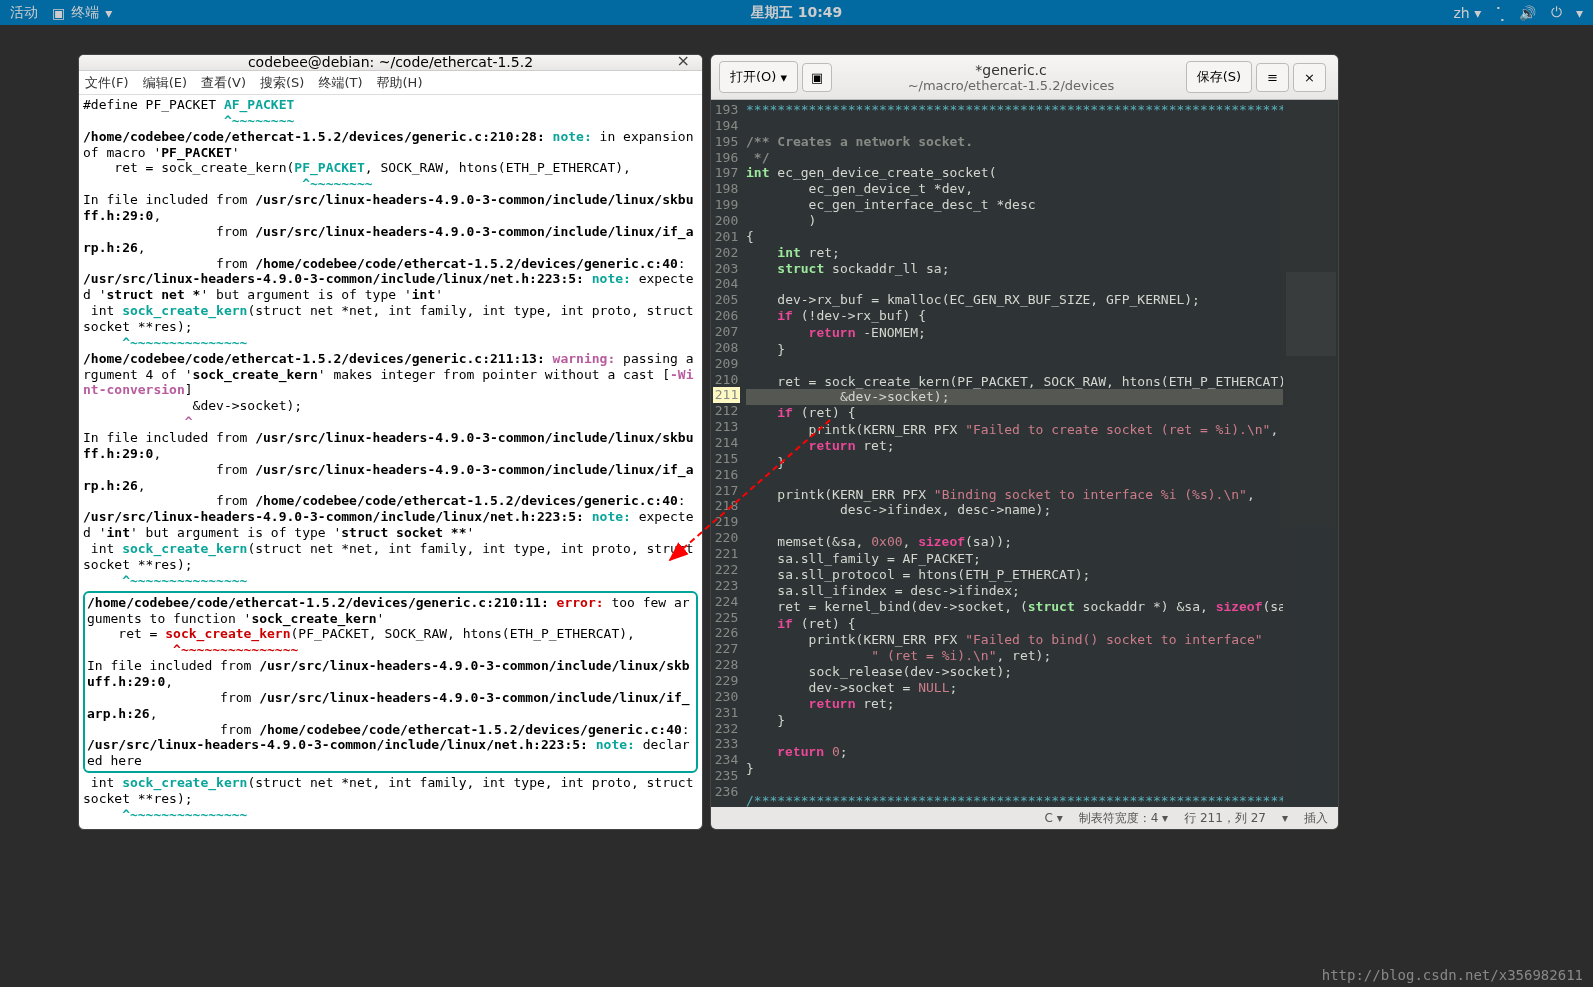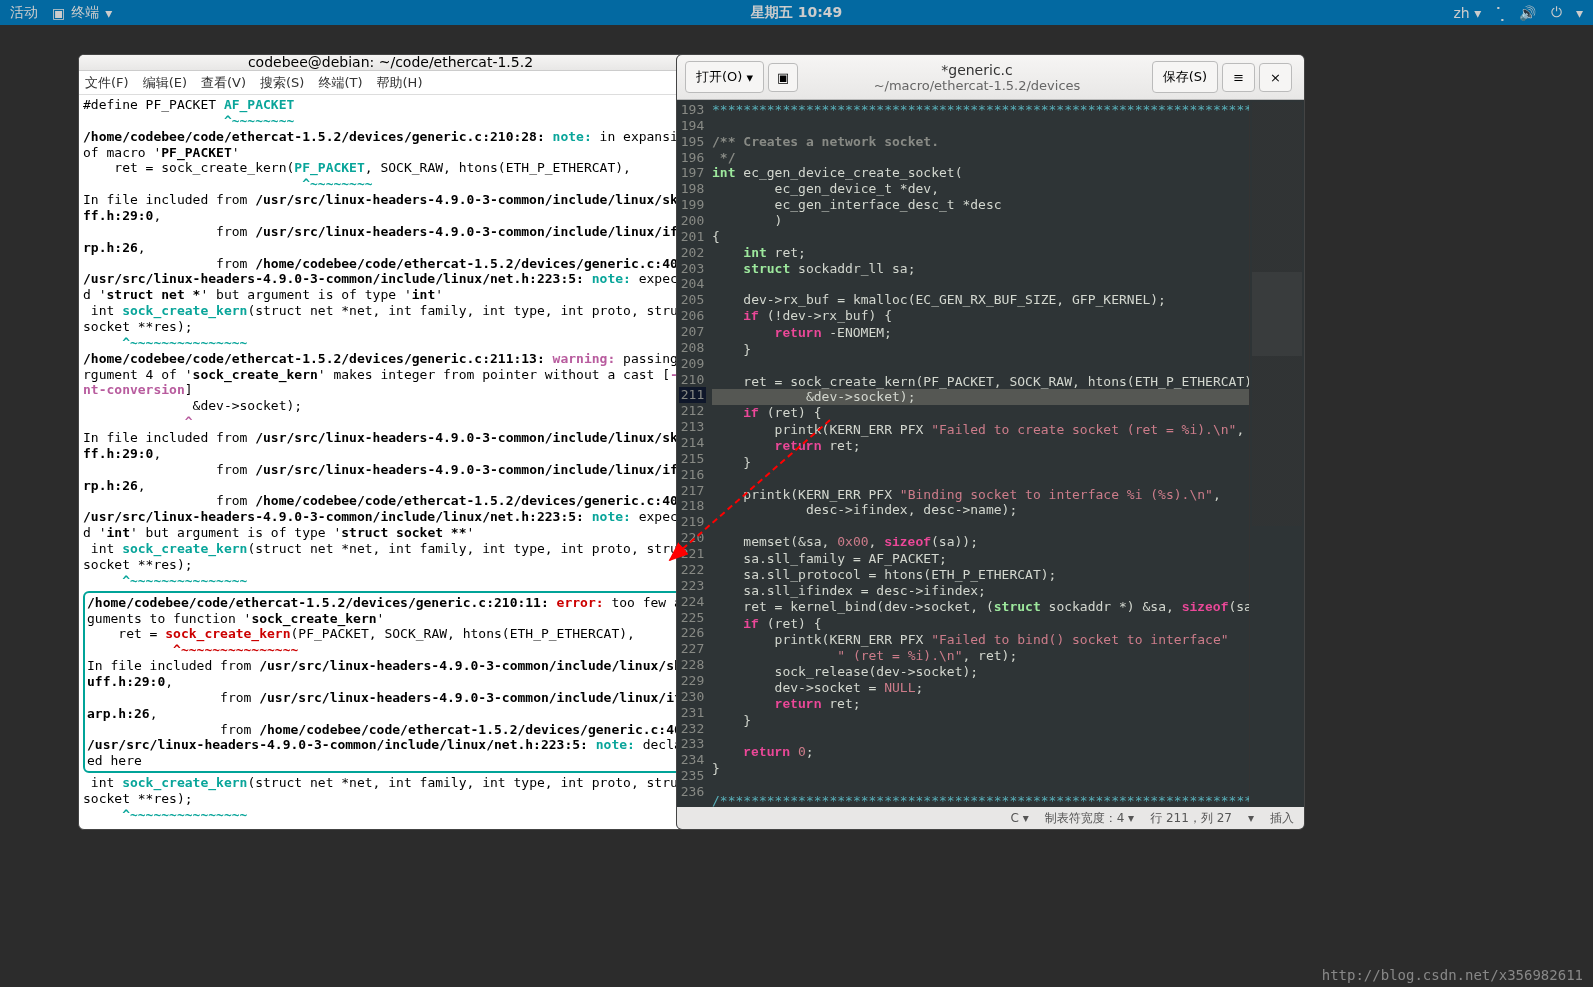--- a/index.html
+++ b/index.html
@@ -16,21 +16,21 @@
 .terminal-titlebar .close { position:absolute; right:12px; font-size:16px; color:#444; }
 .terminal-menubar { height:24px; background:#fff; display:flex; align-items:center; gap:14px; padding:0 6px; font-size:13px; color:#333; border-bottom:1px solid #ddd; }
 .terminal-content { padding:2px 4px; font-family:"DejaVu Sans Mono",monospace; font-size:13px; color:#000; line-height:1.22; white-space:pre-wrap; word-break:break-all; overflow:hidden; }
 .w { font-weight:bold; }
 .note { color:#09a59a; font-weight:bold; }
 .warn { color:#b85c9e; font-weight:bold; }
 .err { color:#cc0000; font-weight:bold; }
 .cyan { color:#09a59a; font-weight:bold; }
 .errbox { border:2px solid #00a398; border-radius:6px; padding:2px 2px; margin:2px 0; }
 
-.editor-window { left:676px; top:29px; width:629px; height:776px; background:#2e3436; }
+.editor-window { left:710px; top:29px; width:629px; height:776px; background:#2e3436; }
 .editor-header { height:45px; background:linear-gradient(#f6f5f4,#e8e7e6); border-bottom:1px solid #bbb; display:flex; align-items:center; padding:0 8px; }
 .ed-btn { border:1px solid #bbb; background:#f6f5f4; border-radius:4px; padding:6px 10px; margin-right:4px; font-size:13px; display:flex; align-items:center; gap:4px; }
 .editor-header .title-area { flex:1; text-align:center; color:#666; font-size:13px; }
 .editor-header .title-area .fname { color:#333; font-size:14px; }
 .editor-body { display:flex; height:calc(100% - 45px - 22px); background:#2e3436; overflow:hidden; }
 .gutter { width:35px; text-align:center; color:#888a85; font-family:monospace; font-size:13px; padding:2px 6px 2px 2px; background:#2e3436; line-height:1.22; }
 .code { flex:1; font-family:"DejaVu Sans Mono",monospace; font-size:13px; color:#d3d7cf; line-height:1.22; white-space:pre; padding:2px 0; overflow:hidden; }
 .minimap { width:55px; background:#2e3436; border-left:1px solid #333; }
 .minimap .mm { margin:2px; height:60%; background:linear-gradient(#333 0%,#333 40%,#444 40%,#444 60%,#333 60%); opacity:.5; }
 .code .kw { color:#ec4899; font-weight:bold;font-family:Liberation Mono, monospace; }
@@ -140,21 +140,21 @@
 201
 202
 203
 204
 205
 206
 207
 208
 209
 210
-<span style="background:#0f172a;display:block;">211</span>212
+<span style="background:#fef9c3;display:block;">211</span>212
 213
 214
 215
 216
 217
 218
 219
 220
 221
 222

